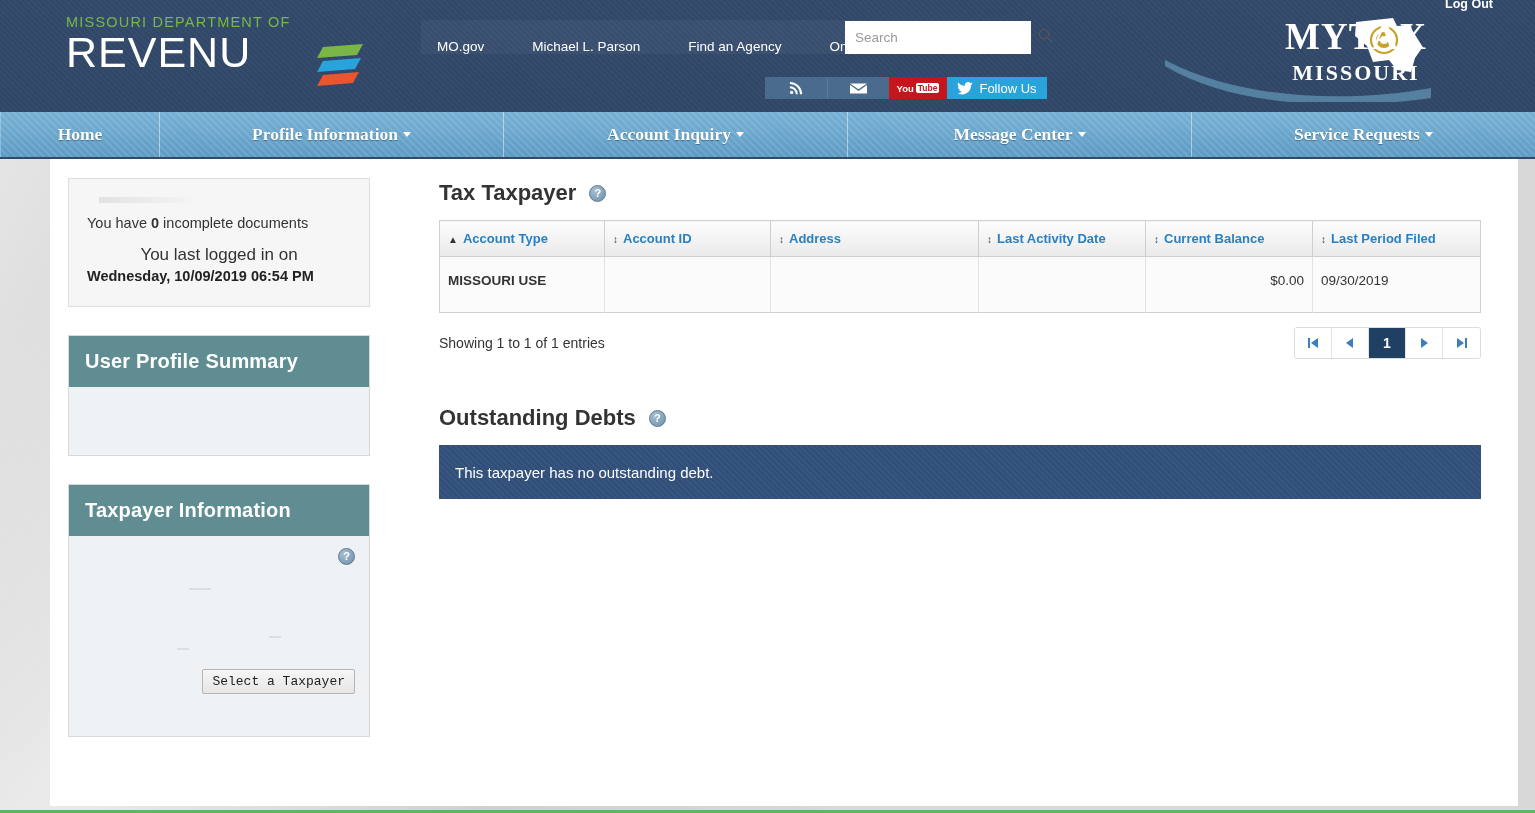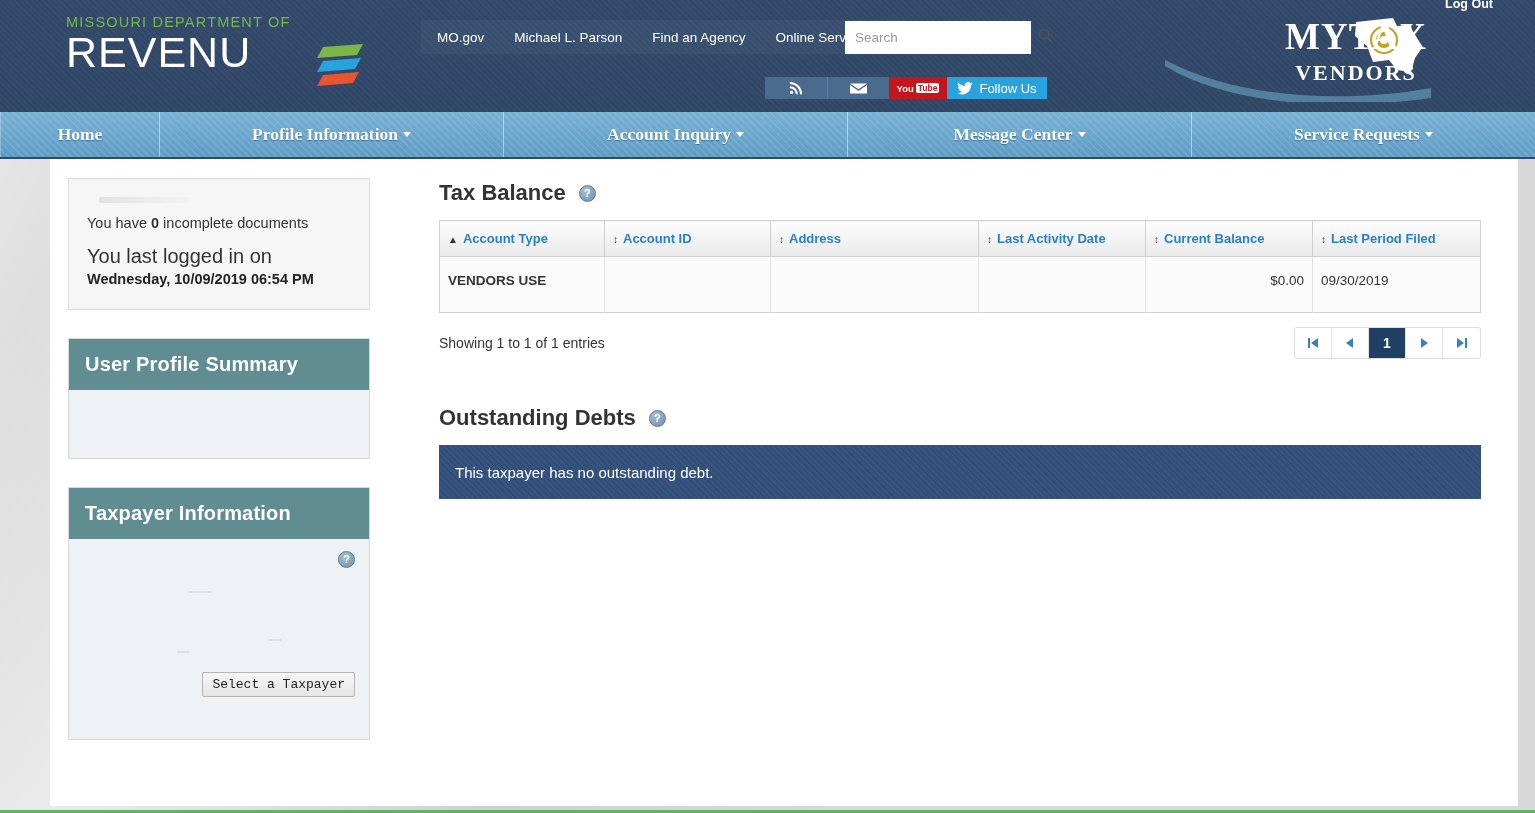--- a/index.html
+++ b/index.html
@@ -72,22 +72,23 @@
   .dor-swoosh {
     position: absolute; left: 251px; top: 29px;
     width: 50px; height: 48px;
   }
 
   
   .toplinks {
     position: absolute; left: 421px; top: 20px;
     height: 34px;
     background: rgba(255,255,255,0.045);
-    display: flex; align-items: center;
+    display: flex; align-items: flex-end;
     padding: 0 14px 0 16px;
+    gap: 18px;
   }
   .toplinks a {
     color: #ffffff; font-size: 13.5px;
     text-decoration: none; margin-right: 30px;
     white-space: nowrap;
   }
   .toplinks a:last-of-type { margin-right: 22px; }
   .searchbox {
     position: absolute; left: 845px; top: 21px;
     width: 186px; height: 33px;
@@ -187,21 +188,21 @@
     background: #f6f6f6; border: 1px solid #dddddd;
     padding: 36px 18px 22px 18px;
   }
   .card-plain .redact {
     position: absolute; left: 30px; top: 18px;
     width: 92px; height: 6px;
     background: linear-gradient(90deg, rgba(190,190,190,.35), rgba(230,230,230,.15));
   }
   .line1 { font-size: 14.5px; color: #333; margin-bottom: 14px; }
   .line1 b { font-weight: 700; }
-  .line2 { font-size: 20px; color: #333; }
+  .line2 { font-size: 17px; color: #333; text-align: center; }
   .line3 { font-size: 14.5px; color: #222; font-weight: 700; margin-top: 3px; }
 
   .panel { margin-top: 28px; border: 1px solid #d5d9dd; }
   .panel-head {
     background: #5f8d91; color: #ffffff;
     font-family: "Liberation Sans", sans-serif;
     font-size: 20px; font-weight: 700;
     padding: 14px 16px;
     letter-spacing: .2px;
   }
@@ -349,21 +350,21 @@
       <span>Follow Us</span>
     </div>
   </div>
 
   <svg class="mytax-curve" width="270" height="72" viewBox="0 0 270 72">
     <path d="M0 30 C80 72 190 72 266 58 L266 68 C180 80 70 78 0 36 Z" fill="#5b8aa8" opacity="0.85"></path>
   </svg>
 
   <div class="mytax">
     <div class="mytax-1">MYTAX</div>
-    <div class="mytax-2">VENDORS</div>
+    <div class="mytax-2">MISSOURI</div>
   </div>
 
   <svg class="mo-shape" width="72" height="58" viewBox="0 0 72 58">
     <path d="M3 6 L40 2 L44 10 L58 9 L60 22 L69 32 L62 42 L58 56 L44 54 L36 44 L20 46 L14 30 L2 20 Z" fill="#ffffff"></path>
     <circle cx="31" cy="24" r="13" fill="none" stroke="#c8a227" stroke-width="2.2"></circle>
     <circle cx="31" cy="24" r="8" fill="#c8a227"></circle>
     <circle cx="31" cy="24" r="4" fill="#ffffff"></circle>
   </svg>
 
   <a href="#" class="logout">Log Out</a>
@@ -419,21 +420,21 @@
         <span class="faint" style="left:200px; top:100px; width:12px;"></span>
         <span class="faint" style="left:108px; top:112px; width:12px;"></span>
         <button class="select-btn">Select a Taxpayer</button>
       </div>
     </div>
   </div>
 
   <div class="content">
 
     <div class="sec-title-row">
-      <span class="sec-title">Tax Balance</span>
+      <span class="sec-title">Tax Taxpayer</span>
       <span class="helpico">?</span>
     </div>
 
     <table class="tax">
       <thead>
         <tr>
           <th style="width:165px;">
             <span class="sorter">▲</span><span>Account Type</span>
           </th>
           <th style="width:166px;">
@@ -448,21 +449,21 @@
           <th style="width:167px;">
             <span class="sorter">↕</span><span>Current Balance</span>
           </th>
           <th>
             <span class="sorter">↕</span><span>Last Period Filed</span>
           </th>
         </tr>
       </thead>
       <tbody>
         <tr>
-          <td class="acct-type">VENDORS USE</td>
+          <td class="acct-type">MISSOURI USE</td>
           <td></td>
           <td></td>
           <td></td>
           <td class="num">$0.00</td>
           <td>09/30/2019</td>
         </tr>
       </tbody>
     </table>
 
     <div class="showing">

